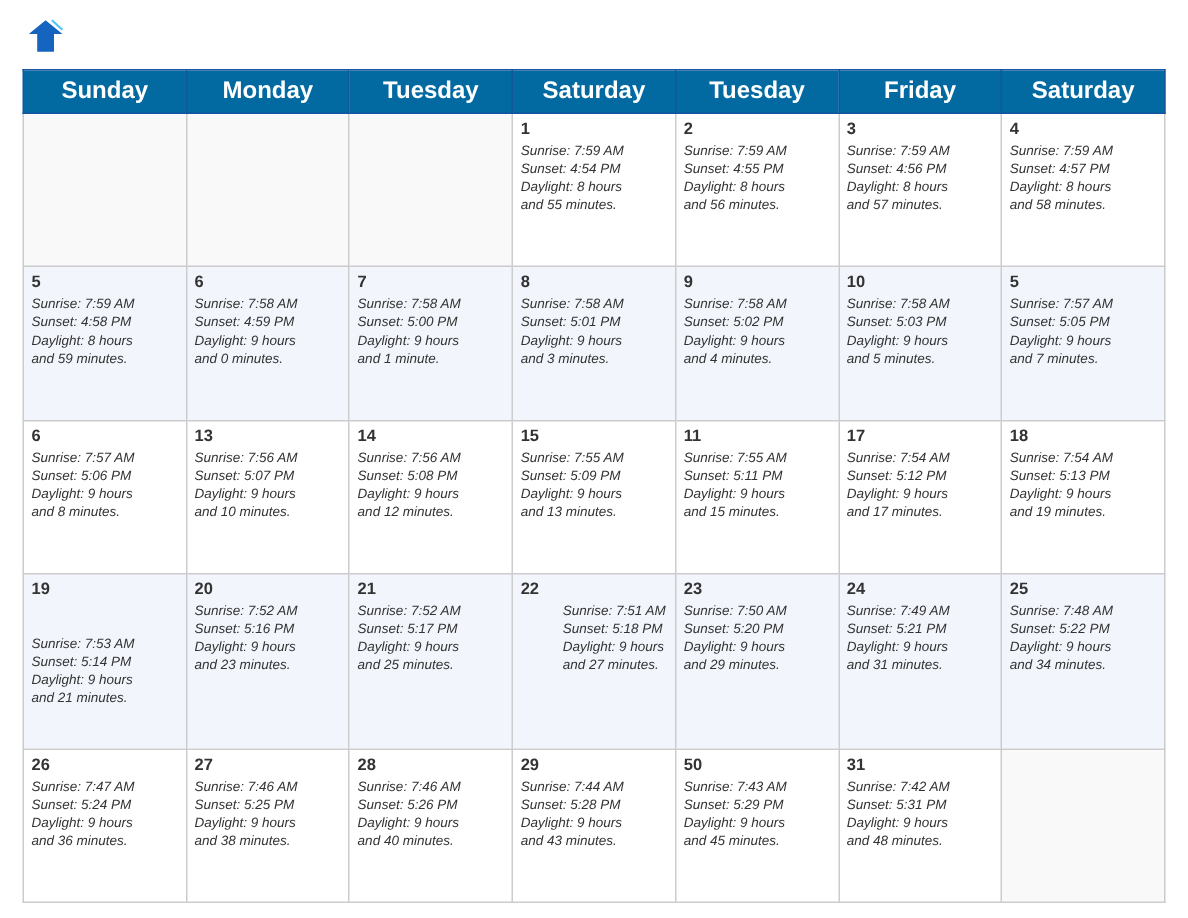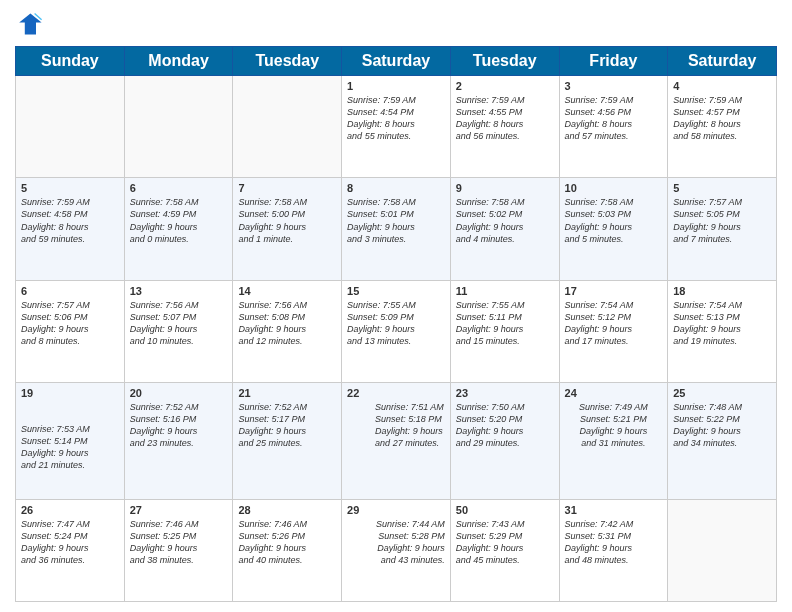--- a/index.html
+++ b/index.html
@@ -308,21 +308,21 @@
           </td>
           <td>
             <span class="day-number">23</span>
             <div class="day-info" style="white-space: pre-line;">Sunrise: 7:50 AM
 Sunset: 5:20 PM
 Daylight: 9 hours
 and 29 minutes.</div>
           </td>
           <td>
             <span class="day-number">24</span>
-            <div class="day-info" style="white-space: pre-line; text-align: center;">Sunrise: 7:49 AM
+            <div class="day-info" style="white-space: pre-line;">Sunrise: 7:49 AM
 Sunset: 5:21 PM
 Daylight: 9 hours
 and 31 minutes.</div>
           </td>
           <td>
             <span class="day-number">25</span>
             <div class="day-info" style="white-space: pre-line;">Sunrise: 7:48 AM
 Sunset: 5:22 PM
 Daylight: 9 hours
 and 34 minutes.</div>
@@ -345,21 +345,21 @@
           </td>
           <td>
             <span class="day-number">28</span>
             <div class="day-info" style="white-space: pre-line;">Sunrise: 7:46 AM
 Sunset: 5:26 PM
 Daylight: 9 hours
 and 40 minutes.</div>
           </td>
           <td>
             <span class="day-number">29</span>
-            <div class="day-info" style="white-space: pre-line; text-align: right;">Sunrise: 7:44 AM
+            <div class="day-info" style="white-space: pre-line;">Sunrise: 7:44 AM
 Sunset: 5:28 PM
 Daylight: 9 hours
 and 43 minutes.</div>
           </td>
           <td>
             <span class="day-number">50</span>
             <div class="day-info" style="white-space: pre-line;">Sunrise: 7:43 AM
 Sunset: 5:29 PM
 Daylight: 9 hours
 and 45 minutes.</div>

